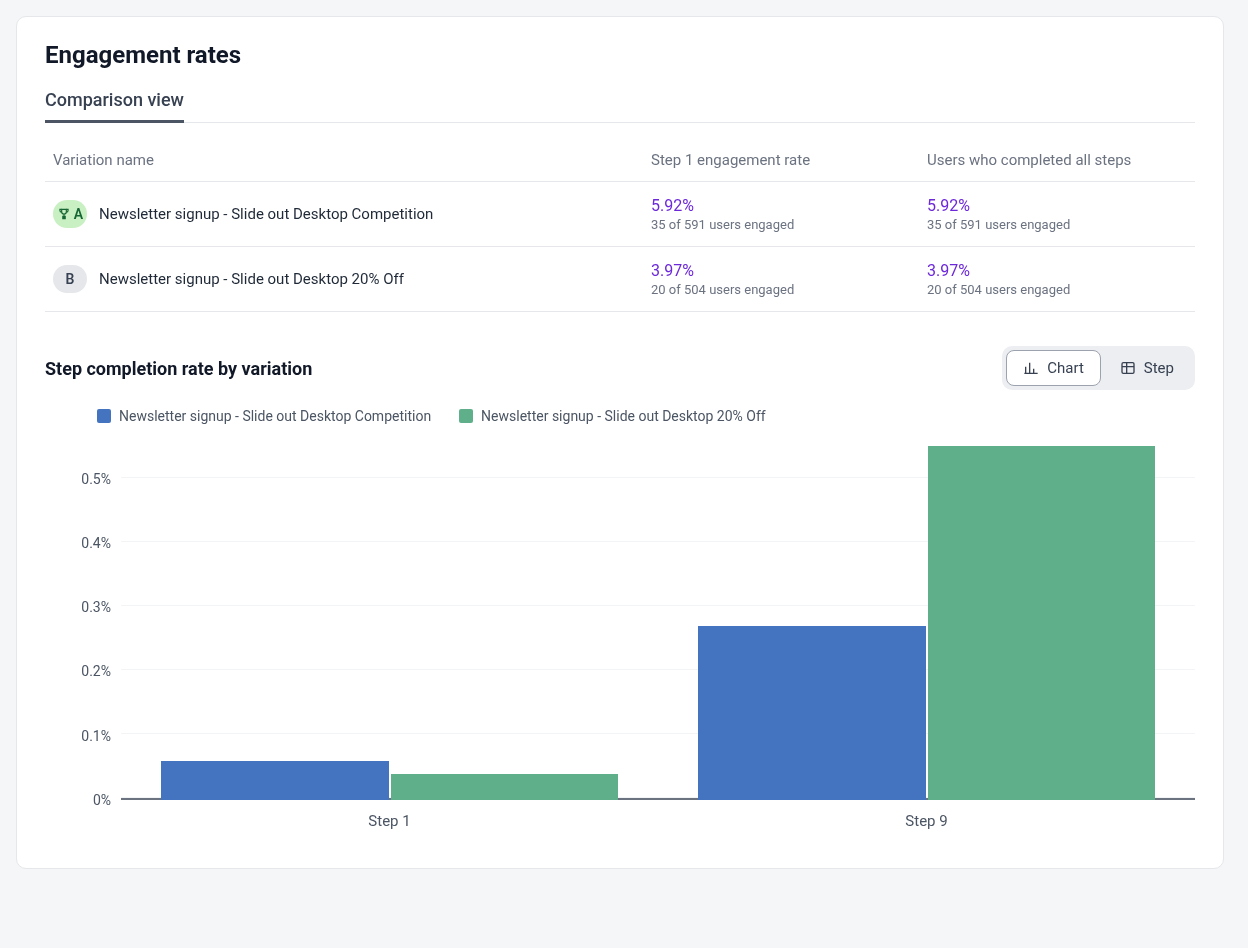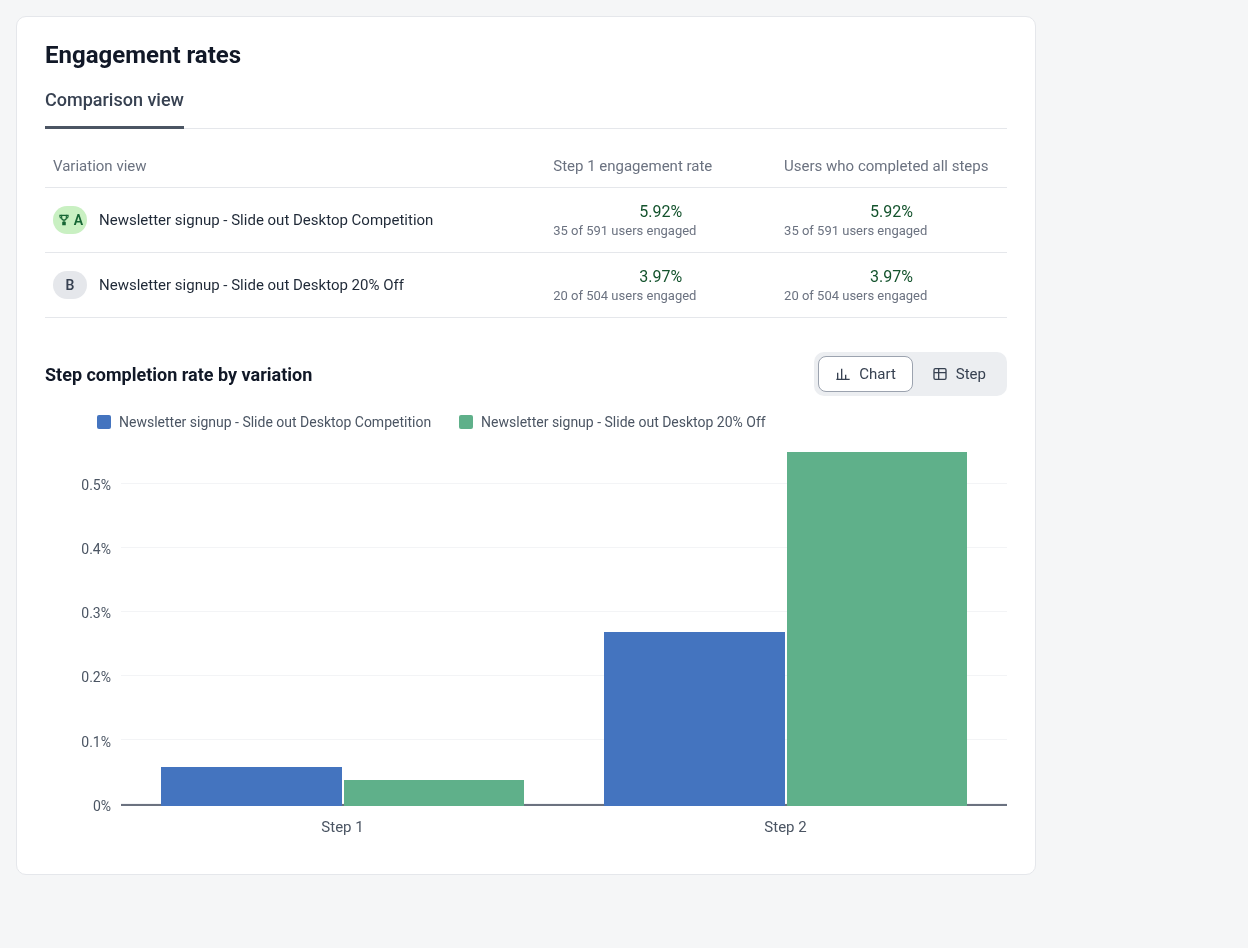--- a/index.html
+++ b/index.html
@@ -8,39 +8,39 @@
     padding: 16px;
     background: #f5f6f7;
     font-family: -apple-system, BlinkMacSystemFont, "Segoe UI", Roboto, Helvetica, Arial, sans-serif;
     color: #1f2937;
   }
   .card {
     background: #fff;
     border: 1px solid #e5e7eb;
     border-radius: 10px;
     padding: 24px 28px 28px 28px;
-    width: 1020px;
+    width: 1208px;
     max-width: 100%;
   }
   .title {
     font-size: 24px;
     font-weight: 700;
     margin: 0 0 20px 0;
     color: #111827;
   }
   .tabs {
     display: flex;
     gap: 28px;
     border-bottom: 1px solid #e5e7eb;
     margin-bottom: 18px;
   }
   .tab {
     font-size: 18px;
     color: #4b5563;
-    padding-bottom: 16px;
+    padding-bottom: 10px;
     cursor: pointer;
     border-bottom: 3px solid transparent;
     margin-bottom: -1px;
   }
   .tab.active {
     color: #374151;
     font-weight: 500;
     border-bottom-color: #4b5563;
   }
 
@@ -66,21 +66,21 @@
   .badge {
     width: 34px; height: 28px;
     border-radius: 14px;
     background: #e5e7eb;
     display: flex; align-items: center; justify-content: center;
     font-size: 14px; font-weight: 600; color: #374151;
     gap: 3px;
   }
   .badge.winner { background: #c9f0c2; color: #166534; }
   .trophy { width: 14px; height: 14px; }
-  .metric-big { font-size: 16px; color: #14532d; text-align: center; }
+  .metric-big { font-size: 16px; color: #6d28d9; }
   .metric-sub { font-size: 13px; color: #6b7280; margin-top: 2px; }
 
   .section-row {
     display: flex; justify-content: space-between; align-items: center;
     margin-top: 34px; margin-bottom: 18px; gap: 16px;
   }
   .section-title { font-size: 18px; font-weight: 700; color: #111827; }
   .toggle {
     display: flex; background: #eceef1; border-radius: 10px; padding: 4px;
     gap: 2px;
@@ -115,21 +115,21 @@
 <div class="card">
   <h1 class="title">Engagement rates</h1>
 
   <div class="tabs">
     <div class="tab active">Comparison view</div>
   </div>
 
   <table class="variations">
     <thead>
       <tr>
-        <th style="width:52%">Variation view</th>
+        <th style="width:52%">Variation name</th>
         <th style="width:24%">Step 1 engagement rate</th>
         <th style="width:24%">Users who completed all steps</th>
       </tr>
     </thead>
     <tbody>
       <tr>
         <td>
           <div class="var-cell">
             <span class="badge winner">
               <svg class="trophy" viewBox="0 0 24 24" fill="none" stroke="#166534" stroke-width="2">
@@ -224,16 +224,16 @@
           <div class="bar" style="height: 10.7143%; flex: 1 1 0%; background: rgb(68, 116, 191);"></div>
           <div class="bar" style="height: 7.14286%; flex: 1 1 0%; background: rgb(95, 176, 138);"></div>
         </div>
         <div class="group">
           <div class="bar" style="height: 48.2143%; flex: 1 1 0%; background: rgb(68, 116, 191);"></div>
           <div class="bar" style="height: 98.2143%; flex: 1 1 0%; background: rgb(95, 176, 138);"></div>
         </div>
       </div>
     <div class="x-labels" id="x-labels">
         <div class="x-label">Step 1</div>
-        <div class="x-label">Step 2</div>
+        <div class="x-label">Step 9</div>
       </div>
   </div>
 </div>
 
 </body></html>

